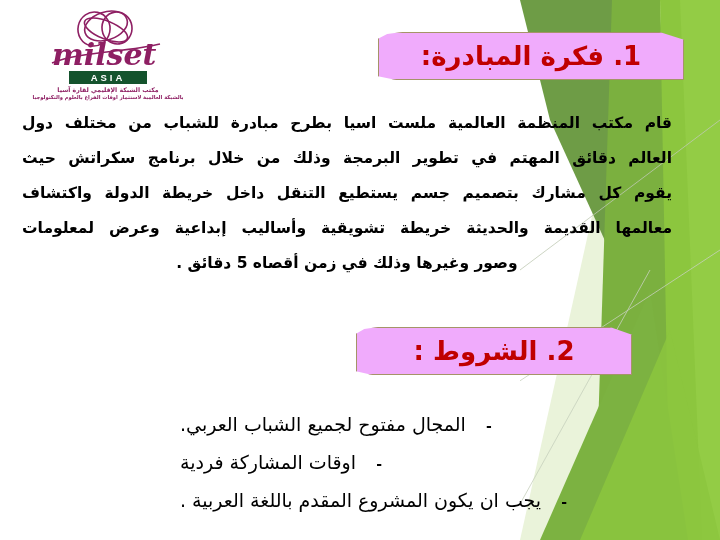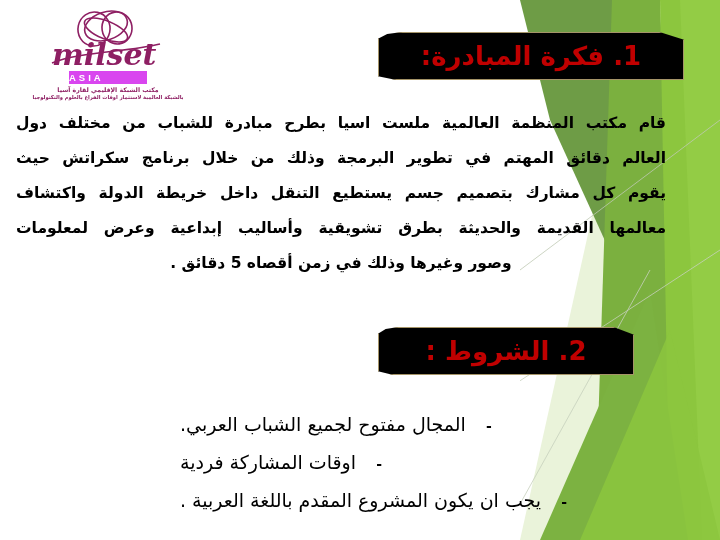--- a/index.html
+++ b/index.html
@@ -33,27 +33,27 @@
     left: 18px;
     top: 8px;
     width: 180px;
     text-align: center;
   }
   .logo-mark { width: 180px; height: 62px; display: block; }
   .logo-asia-bar {
     margin: 1px auto 0 auto;
     width: 78px;
     height: 13px;
-    background: #d946ef;
+    background: #14532d;
     color: #ffffff;
     font-size: 9.5px;
     font-weight: bold;
     letter-spacing: 3px;
     line-height: 13px;
-    text-align: left;
+    text-align: center;
     font-family: "Liberation Sans", sans-serif;
   }
   .logo-sub1 {
     margin-top: 2px;
     font-size: 6.2px;
     color: #8E1F63;
     font-weight: bold;
     direction: rtl;
     line-height: 1.25;
     font-family: "DejaVu Sans", sans-serif;
@@ -64,45 +64,45 @@
     font-weight: bold;
     direction: rtl;
     line-height: 1.25;
     font-family: "DejaVu Sans", sans-serif;
   }
 
   
   .banner {
     position: absolute;
     height: 48px;
-    background: #000000;
+    background: #f0abfc;
     border: 1.5px solid #A59468;
     box-sizing: border-box;
     box-shadow: 3px 3px 0 rgba(90,80,50,0.45);
     display: flex;
     align-items: center;
     justify-content: center;
     direction: rtl;
     
     clip-path: polygon(0 14%, 3% 4%, 8% 0, 92% 0, 100% 16%, 100% 100%, 6% 100%, 0 92%);
   }
   .banner-text {
     color: #C00000;
     font-size: 26px;
     font-weight: bold;
     font-family: "DejaVu Sans", "Liberation Sans", sans-serif;
     white-space: nowrap;
   }
   #banner-1 { left: 378px; top: 32px; width: 306px; }
-  #banner-2 { left: 378px; top: 327px; width: 256px; }
+  #banner-2 { left: 356px; top: 327px; width: 276px; }
 
   
   .paragraph {
     position: absolute;
-    left: 16px;
+    left: 22px;
     top: 106px;
     width: 650px;
     direction: rtl;
     text-align: justify;
     text-align-last: justify;
   }
   .para-line {
     font-size: 15.5px;
     font-weight: bold;
     color: #000000;
@@ -196,21 +196,21 @@
   </div>
 
   <div class="banner" id="banner-1">
     <span class="banner-text">1. فكرة المبادرة:</span>
   </div>
 
   <div class="paragraph">
     <div class="para-line">قام مكتب المنظمة العالمية ملست اسيا بطرح مبادرة  للشباب من مختلف دول</div>
     <div class="para-line">العالم دقائق المهتم في تطوير البرمجة وذلك من خلال برنامج سكراتش حيث</div>
     <div class="para-line">يقوم كل مشارك بتصميم جسم يستطيع التنقل داخل خريطة الدولة واكتشاف</div>
-    <div class="para-line">معالمها القديمة والحديثة بطرق تشويقية وأساليب إبداعية وعرض لمعلومات</div>
+    <div class="para-line">معالمها القديمة والحديثة خريطة تشويقية وأساليب إبداعية وعرض لمعلومات</div>
     <div class="para-line last">وصور وغيرها وذلك في زمن أقصاه 5 دقائق .</div>
   </div>
 
   <div class="banner" id="banner-2">
     <span class="banner-text">2. الشروط :</span>
   </div>
 
   <div class="bullets">
     <div class="bullet-row">
       <span class="bullet-dash">-</span>

